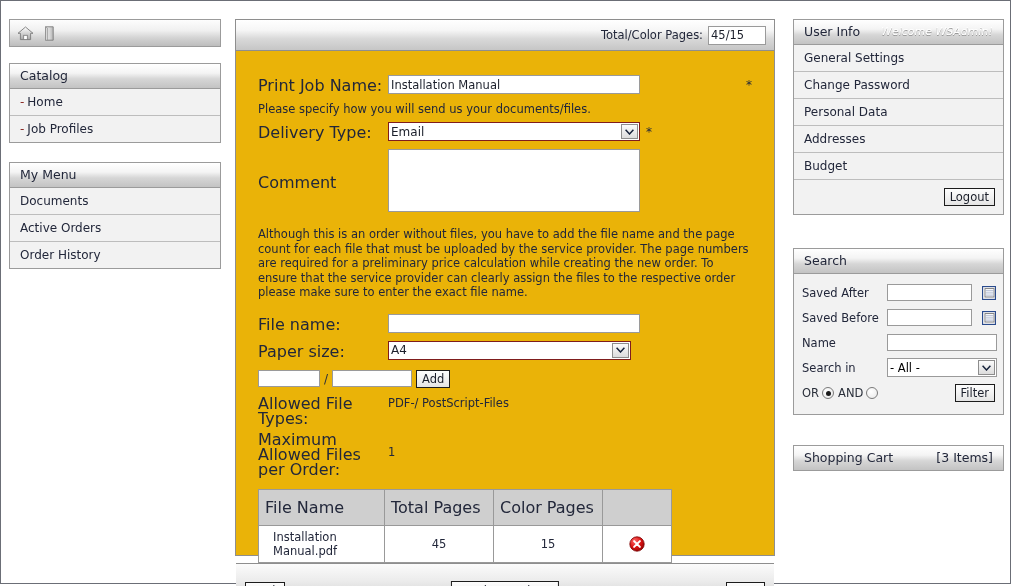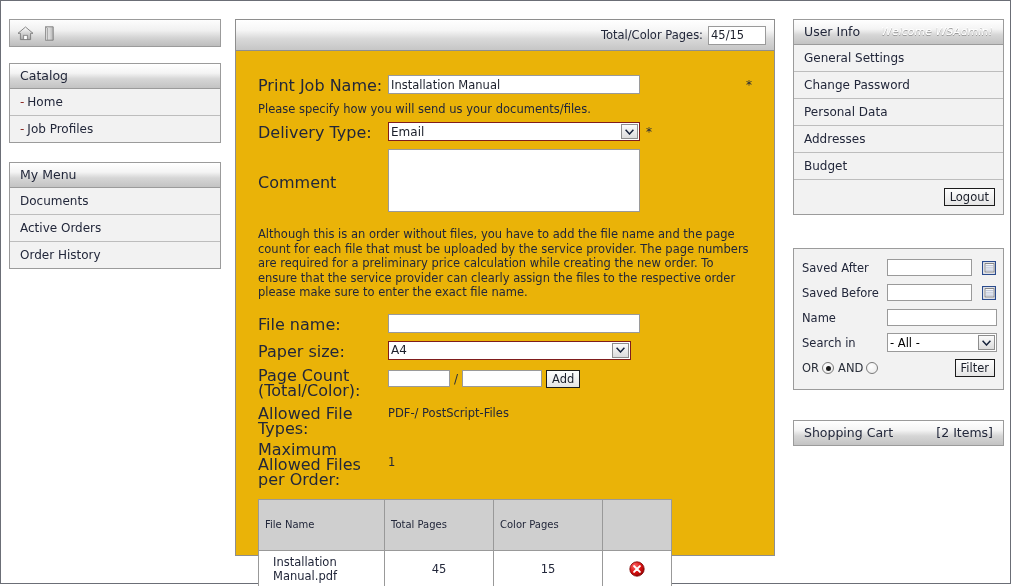--- a/index.html
+++ b/index.html
@@ -227,24 +227,24 @@
   #file-table {
     border-collapse: collapse;
     width: 414px;
     margin-top: 12px;
     border: 1px solid #999999;
   }
   #file-table th {
     background: #cfcfcf;
     border: 1px solid #999999;
     font-weight: normal;
-    font-size: 10px;
+    font-size: 16px;
     color: #22273a;
     text-align: left;
-    padding: 16px 6px;
+    padding: 8px 6px;
     height: 18px;
   }
   #file-table td {
     background: #ffffff;
     border: 1px solid #999999;
     font-size: 11.5px;
     color: #22273a;
     padding: 4px 14px;
     height: 20px;
   }
@@ -460,22 +460,20 @@
           <select class="sel"><option>A4</option><option>A3</option><option>A5</option><option>Letter</option><option>Legal</option></select>
           <span class="arrowbox">
             <svg width="9" height="6" viewBox="0 0 9 6">
                 <path d="M0.6 0.8 L4.5 5 L8.4 0.8" fill="none" stroke="#17233c" stroke-width="1.5"></path>
               </svg>
           </span>
         </div>
       </div>
 
       <div class="frow">
-        <div class="flabel" style="white-space:pre-line;padding-top:0;">Page Count
-(Total/Color):</div>
         <div class="fctrl" style="display:flex;align-items:center;gap:4px;padding-top:2px;">
           <input class="txt tinyinput" value="" style="">
           <span style="font-size:12px;">/</span>
           <input class="txt tinyinput" style="width: 80px;" value="">
           <button class="btn">Add</button>
         </div>
       </div>
 
       <div class="frow" style="margin-bottom:6px;">
         <div class="flabel" style="padding-top:0;">Allowed File Types:</div>
@@ -541,20 +539,21 @@
       <div class="panel-row nav-link">Change Password</div>
       <div class="panel-row nav-link">Personal Data</div>
       <div class="panel-row nav-link">Addresses</div>
       <div class="panel-row nav-link" style="border-bottom:1px solid #bdbdbd;">Budget</div>
       <div id="logout-row">
         <button class="btn">Logout</button>
       </div>
     </div>
 
     <div class="panel" id="search-panel">
+      <div class="panel-head">Search</div>
       <div id="search-body">
 
         <div class="srow">
           <span class="slabel">Saved After</span>
           <input class="sinput" value="" style="">
           <span class="cal-icon">
             <svg class="cal-icon" viewBox="0 0 14 14">
               <rect x="0.5" y="0.5" width="13" height="13" fill="#f2f2f2" stroke="#2a4b8d" stroke-width="1.2"></rect>
               <rect x="3" y="2.6" width="9" height="8.4" fill="#ffffff" stroke="#6d6d6d" stroke-width="0.8"></rect>
               <path d="M3.6 4.4 H11.4 M3.6 6.2 H11.4 M3.6 8 H11.4 M3.6 9.8 H11.4" stroke="#9aa6c4" stroke-width="0.7"></path>
@@ -598,18 +597,18 @@
           <span class="radio"></span>
           <button class="btn" id="btn-filter">Filter</button>
         </div>
 
       </div>
     </div>
 
     <div class="panel" id="cart-panel">
       <div class="panel-head">
         <span>Shopping Cart</span>
-        <span class="head-right">[2 Items]</span>
+        <span class="head-right">[3 Items]</span>
       </div>
     </div>
 
   </div>
 </div>
 
 </body></html>

